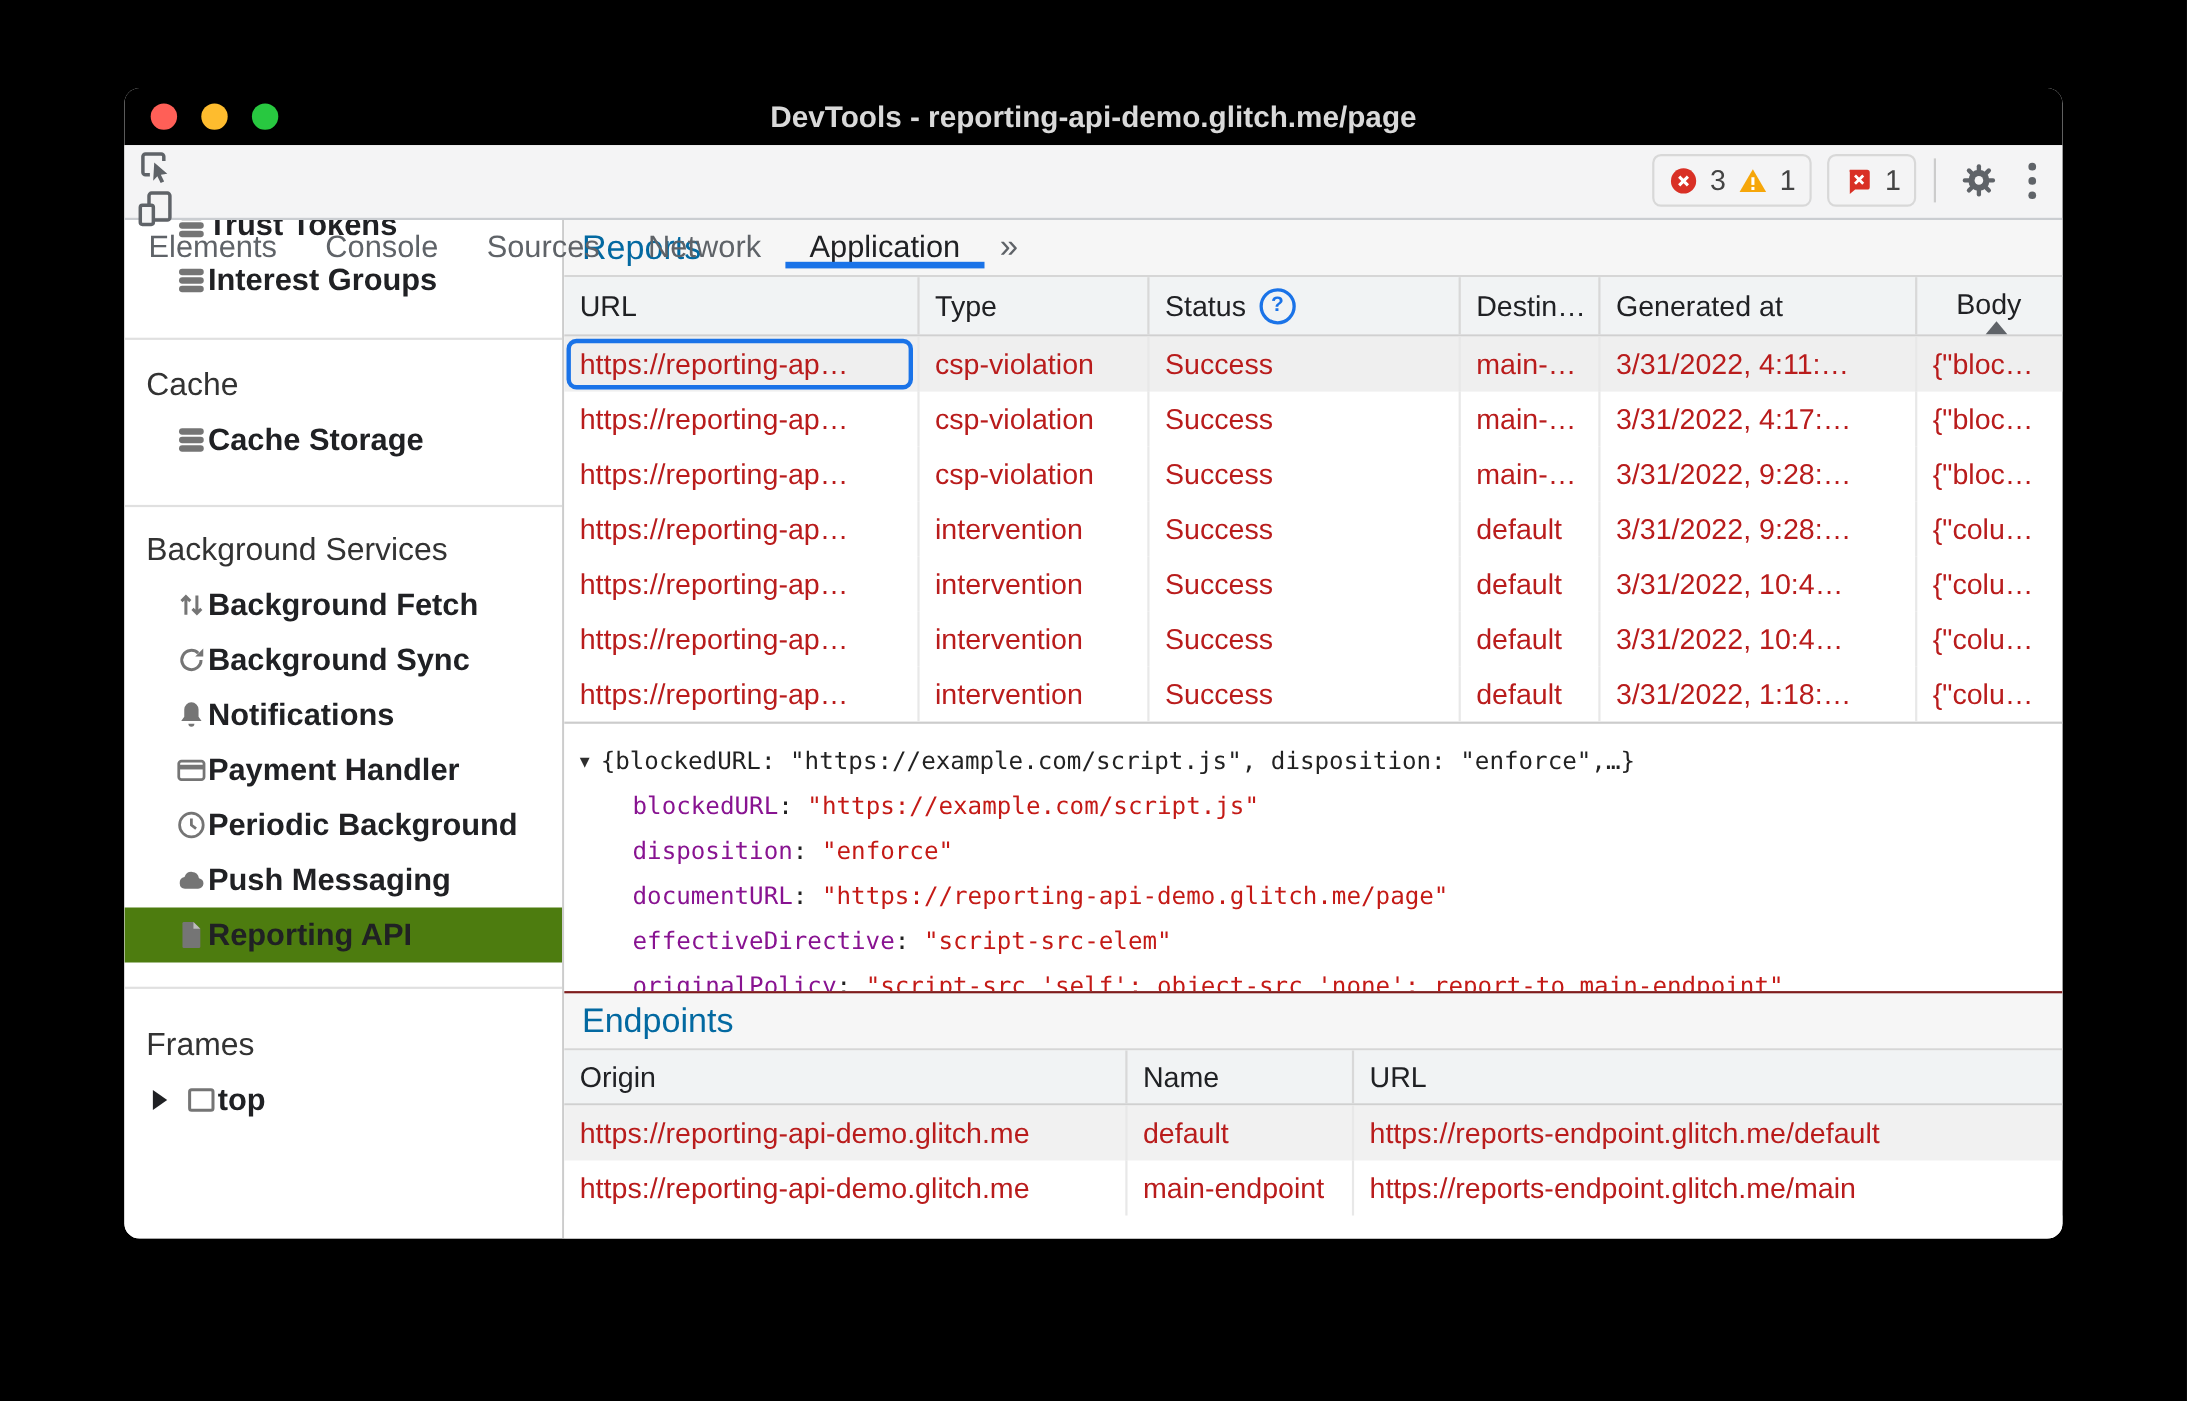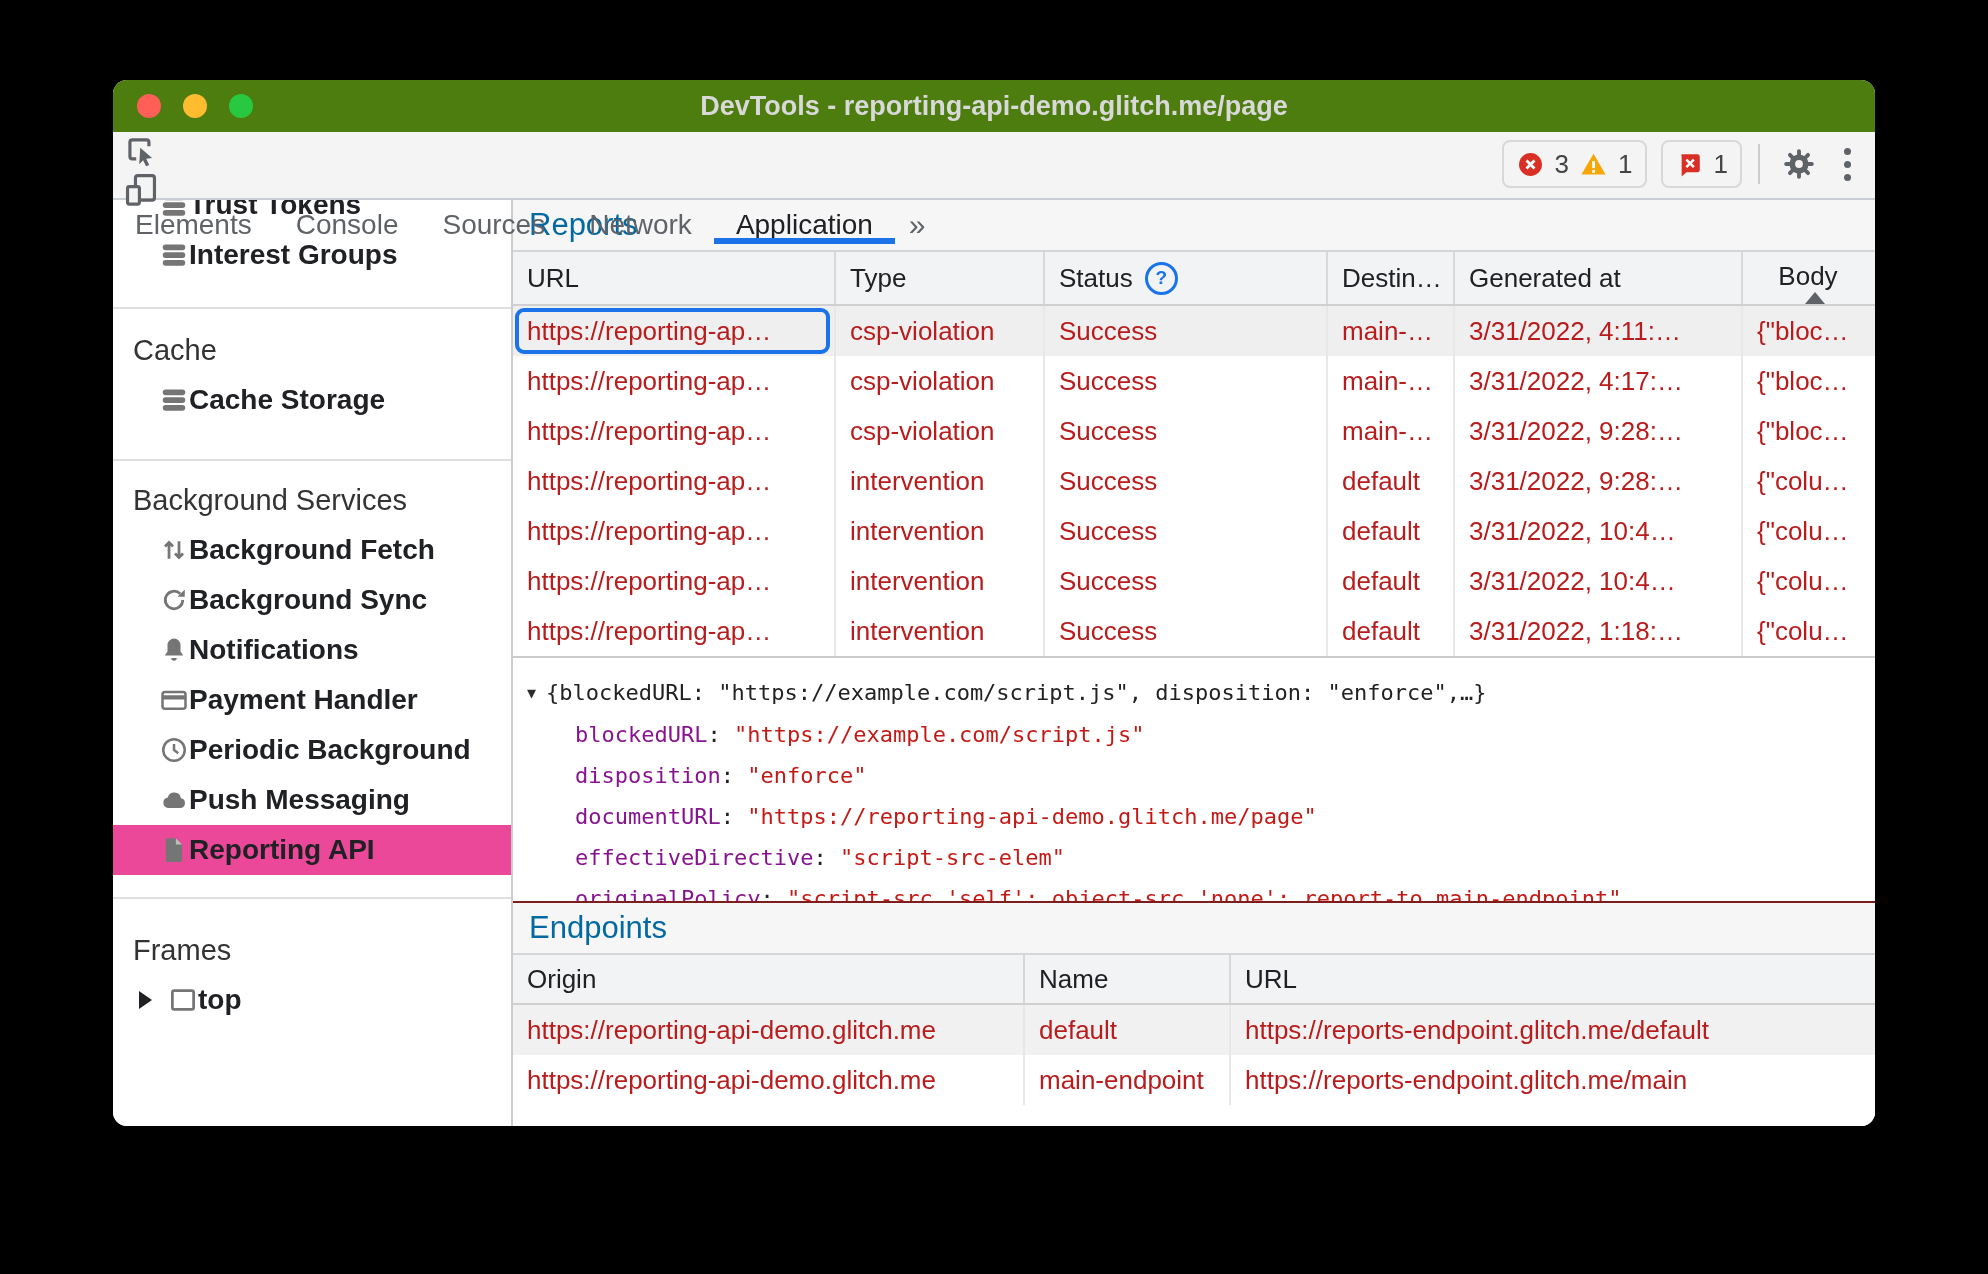--- a/index.html
+++ b/index.html
@@ -1,20 +1,20 @@
 <!DOCTYPE html>
 <html><head>
 <meta charset="utf-8">
 <style>
   html,body{margin:0;padding:0;background:#000;width:1988px;height:1274px;overflow:hidden;
     font-family:"Liberation Sans",sans-serif;-webkit-font-smoothing:antialiased;}
   .window{position:absolute;left:113px;top:80px;width:1762px;height:1046px;background:#fff;
     border-radius:14px;overflow:hidden;box-shadow:0 40px 120px rgba(0,0,0,.85);}
   
-  .titlebar{height:52px;background:#4d7c0f;display:flex;align-items:center;justify-content:center;position:relative;}
+  .titlebar{height:52px;background:#000000;display:flex;align-items:center;justify-content:center;position:relative;}
   .titlebar .title{color:#d9d9d9;font-size:27px;font-weight:bold;}
   .lights{position:absolute;left:24px;top:0;height:52px;display:flex;align-items:center;gap:22px;}
   .light{width:24px;height:24px;border-radius:50%;}
   .light.red{background:#ff5f57}.light.yellow{background:#febc2e}.light.green{background:#28c840}
   
   .toolbar{height:66px;background:#f4f4f5;border-bottom:2px solid #cacdd1;display:flex;align-items:stretch;position:relative;flex-direction:column;}
   .tbtn{display:flex;align-items:center;justify-content:center;width:56px;cursor:pointer;}
   .vsep{width:2px;background:#ccc;height:40px;align-self:center;margin:0 10px;}
   .tabs{display:flex;align-items:stretch;}
   .tab{display:flex;align-items:center;padding:0 22px;font-size:28px;color:#5f6368;position:relative;cursor:pointer;}
@@ -25,21 +25,21 @@
   .badge-group{display:flex;align-items:center;gap:10px;border:2px solid #d8d8d8;border-radius:8px;height:44px;padding:0 12px;cursor:pointer;}
   .badge-count{font-size:26px;color:#444;}
   .kebab{display:flex;flex-direction:column;gap:6px;padding:0 8px;cursor:pointer;}
   .kebab i{width:7px;height:7px;border-radius:50%;background:#5f6368;display:block;}
   
   .content{display:flex;height:926px;}
   .sidebar{width:398px;border-right:2px solid #ccc;overflow:hidden;background:#fff;flex:none;}
   .srow{height:50px;display:flex;align-items:center;cursor:pointer;}
   .srow .sicon{margin-left:46px;width:30px;height:30px;flex:none;display:flex;align-items:center;justify-content:center;}
   .srow .slabel{margin-left:0;font-size:28px;color:#202124;white-space:nowrap;font-weight:bold;}
-  .srow.selected{background:#ec4899;}
+  .srow.selected{background:#4d7c0f;}
   .shead{height:50px;display:flex;align-items:center;padding-left:20px;font-size:29px;color:#333;}
   .sdivider{border-top:2px solid #e0e0e0;}
   .caret-right{width:0;height:0;border-top:9px solid transparent;border-bottom:9px solid transparent;border-left:13px solid #202124;margin-left:26px;}
   .srow.frame-row .sicon{margin-left:16px;}
   
   .main{flex:1;display:flex;flex-direction:column;background:#fff;min-width:0;}
   .section-title{height:50px;flex:none;background:#f6f6f6;border-bottom:2px solid #d6d6d6;display:flex;align-items:center;
     padding-left:16px;font-size:31px;color:#0369a1;}
   .grid-header{display:flex;flex:none;height:52px;background:#f1f3f4;border-bottom:2px solid #d0d0d0;}
   .hcell{display:flex;align-items:center;padding-left:14px;font-size:26px;color:#202124;border-right:2px solid #d8d8d8;

